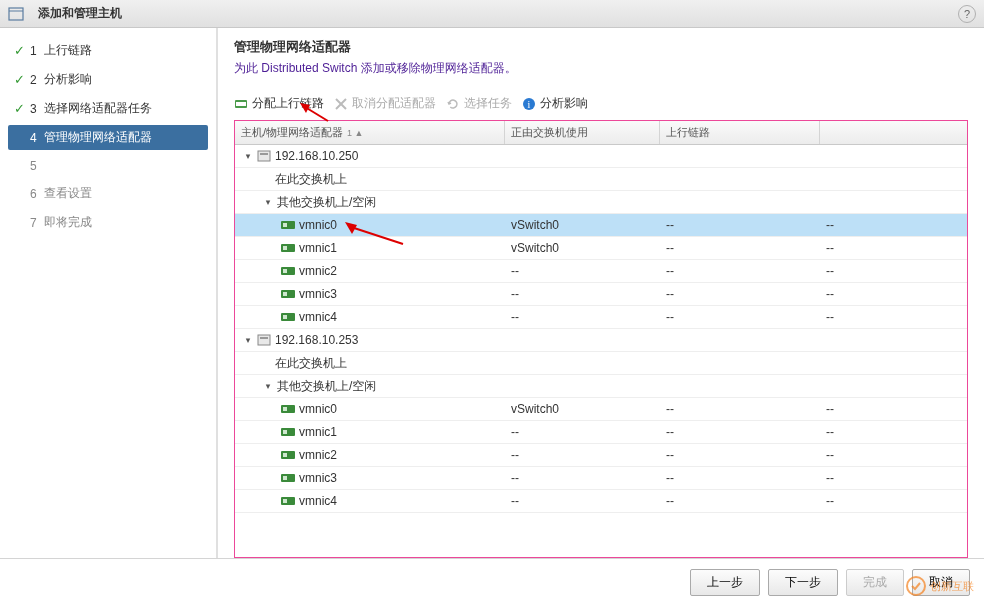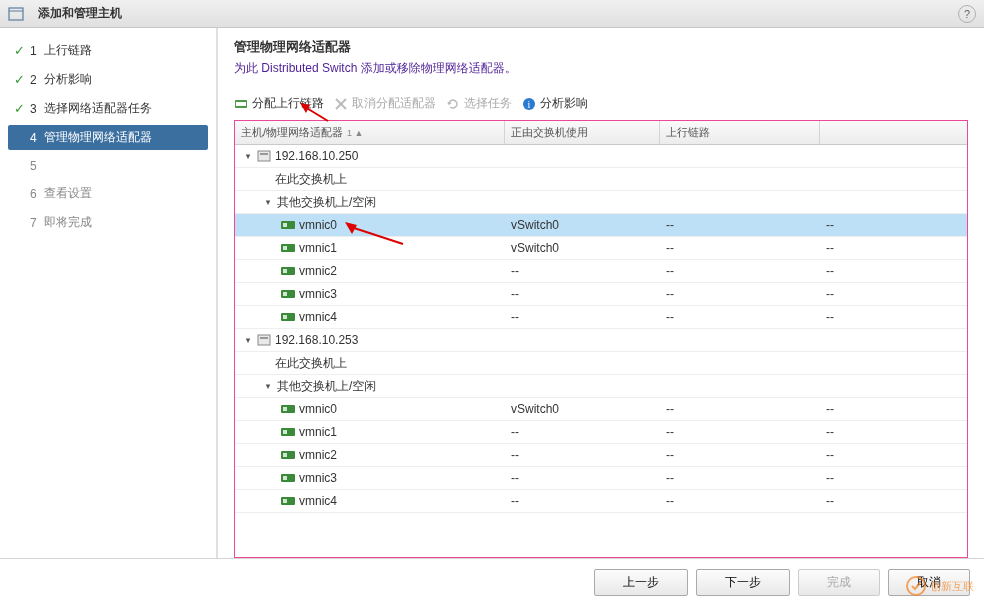--- a/index.html
+++ b/index.html
@@ -37,21 +37,21 @@
 .row { display: flex; border-bottom: 1px solid #eee; align-items: center; height: 23px; }
 .row.sel { background: #bde0f7; }
 .row .cell { padding: 2px 6px; white-space: nowrap; overflow: hidden; }
 .row .c1 { width: 270px; display: flex; align-items: center; gap: 4px; }
 .row .c2 { width: 155px; }
 .row .c3 { width: 160px; }
 .row .c4 { flex: 1; }
 .exp { width: 10px; height: 10px; display: inline-flex; align-items: center; justify-content: center; cursor: pointer; font-size: 9px; color: #555; }
 .host-icon, .nic-icon { width: 14px; height: 12px; flex-shrink: 0; }
 .footer { height: 48px; border-top: 1px solid #d4d4d4; display: flex; align-items: center; justify-content: flex-end; padding: 0 14px; gap: 8px; }
-.btn { padding: 4px 28px; border: 1px solid #aaa; background: linear-gradient(#fcfcfc,#e8e8e8); border-radius: 2px; cursor: pointer; font-size: 12px; }
+.btn { padding: 4px 16px; border: 1px solid #aaa; background: linear-gradient(#fcfcfc,#e8e8e8); border-radius: 2px; cursor: pointer; font-size: 12px; }
 .btn.disabled { color: #aaa; border-color: #ccc; }
 .watermark { position: absolute; bottom: 12px; right: 10px; opacity: 0.7; font-size: 11px; color: #f5821f; display: flex; align-items: center; gap: 4px; justify-content: flex-end; }
 .arrow-red { position: absolute; pointer-events: none; }
 .arrow1 { top: 103px; left: 300px; width: 30px; height: 20px; }
 .arrow2 { top: 222px; left: 345px; width: 60px; height: 25px; }
 </style>
 </head>
 <body>
 
 <div class="titlebar">

